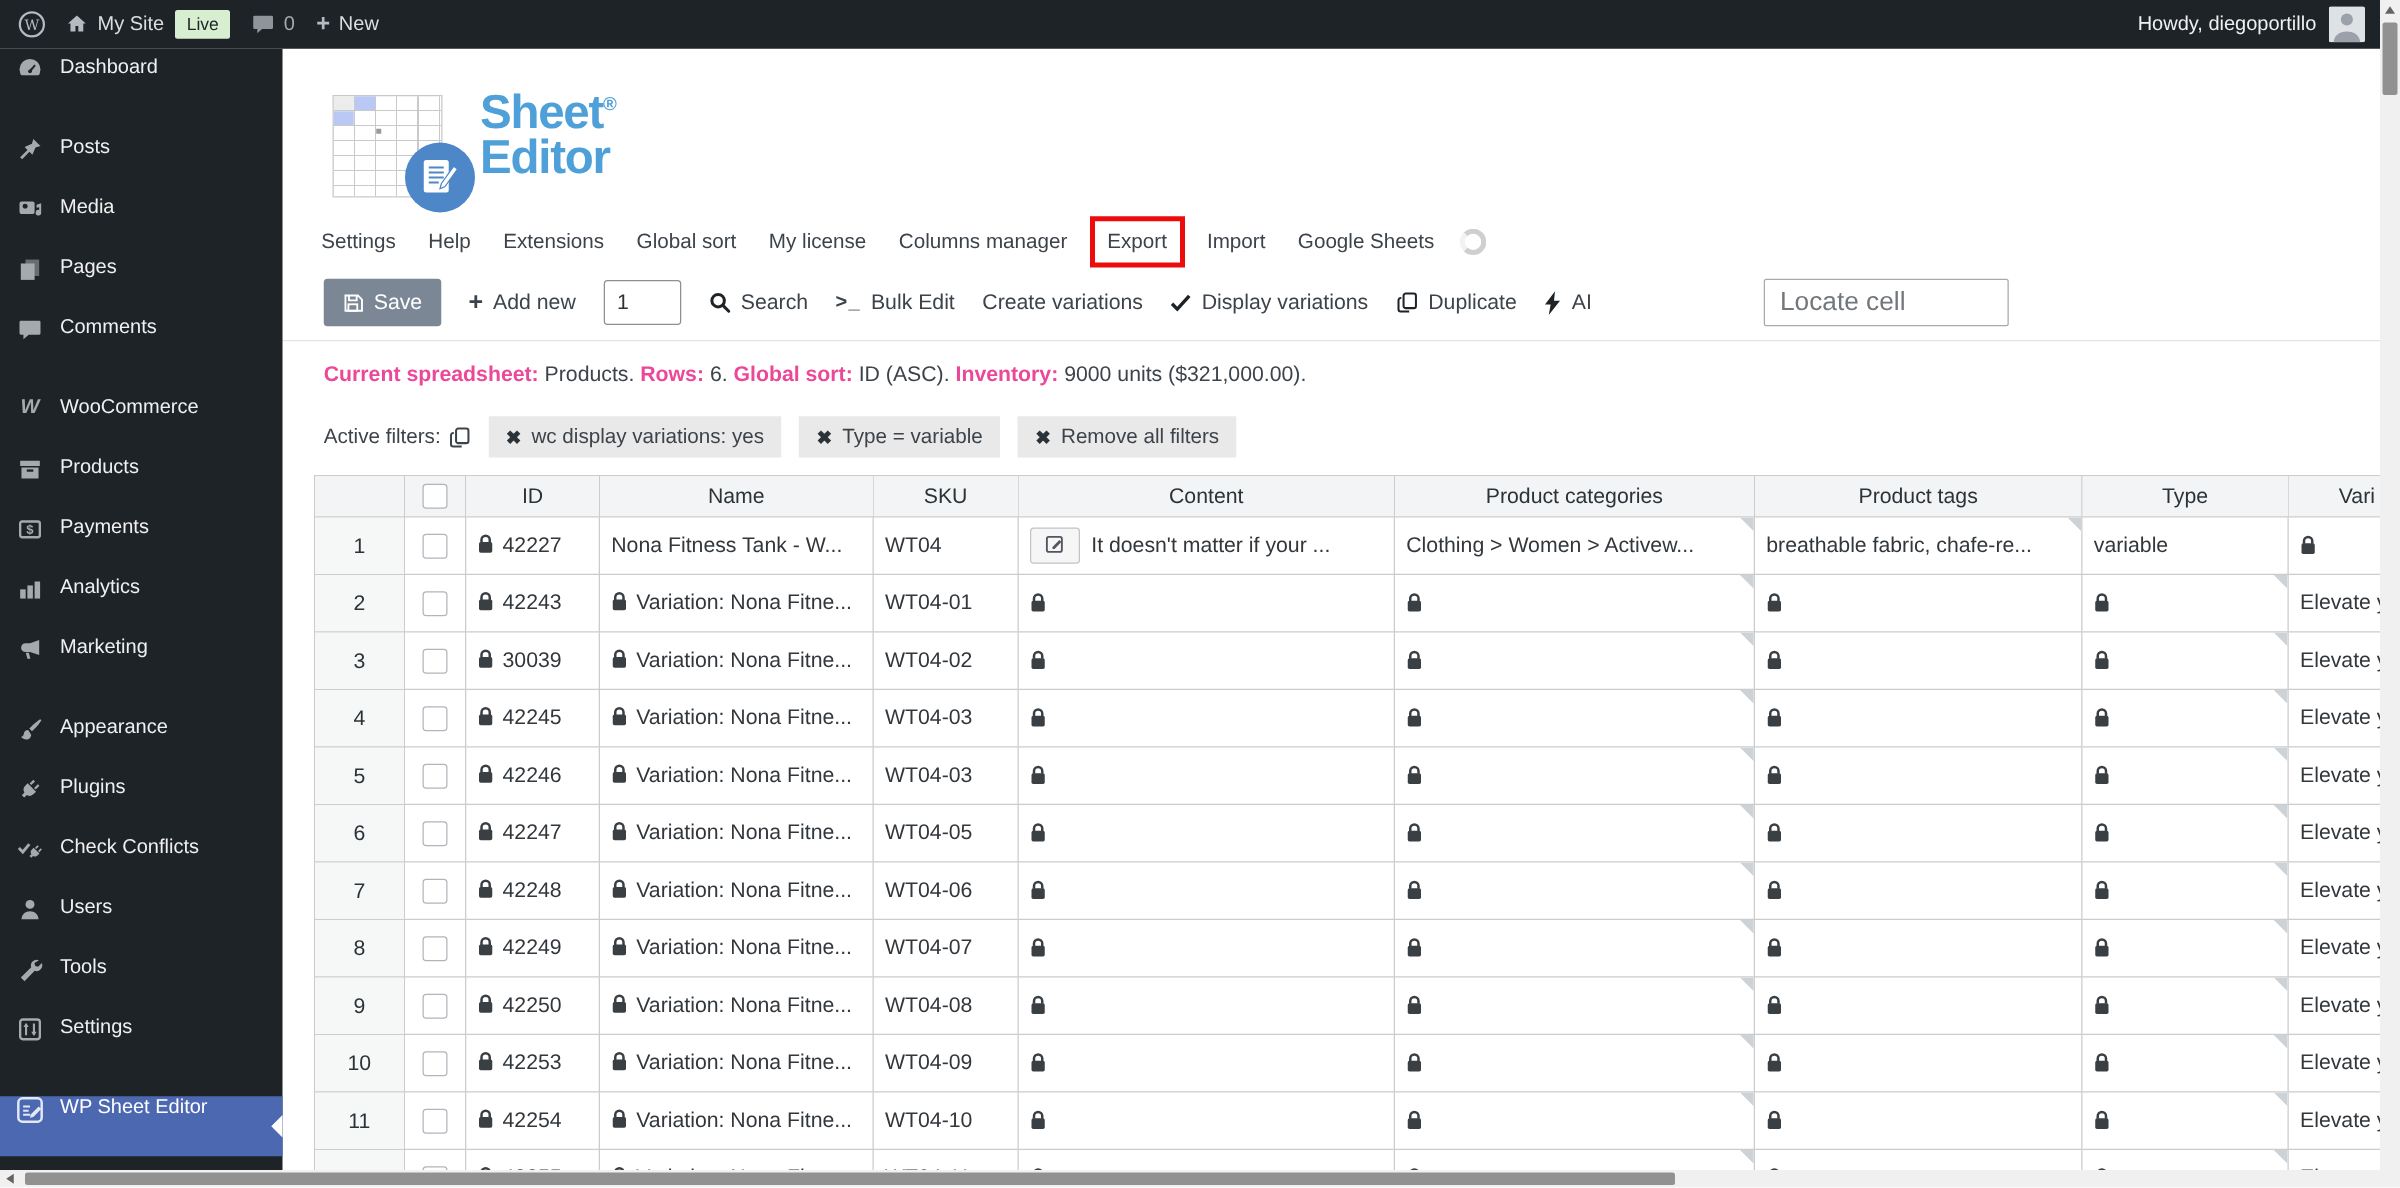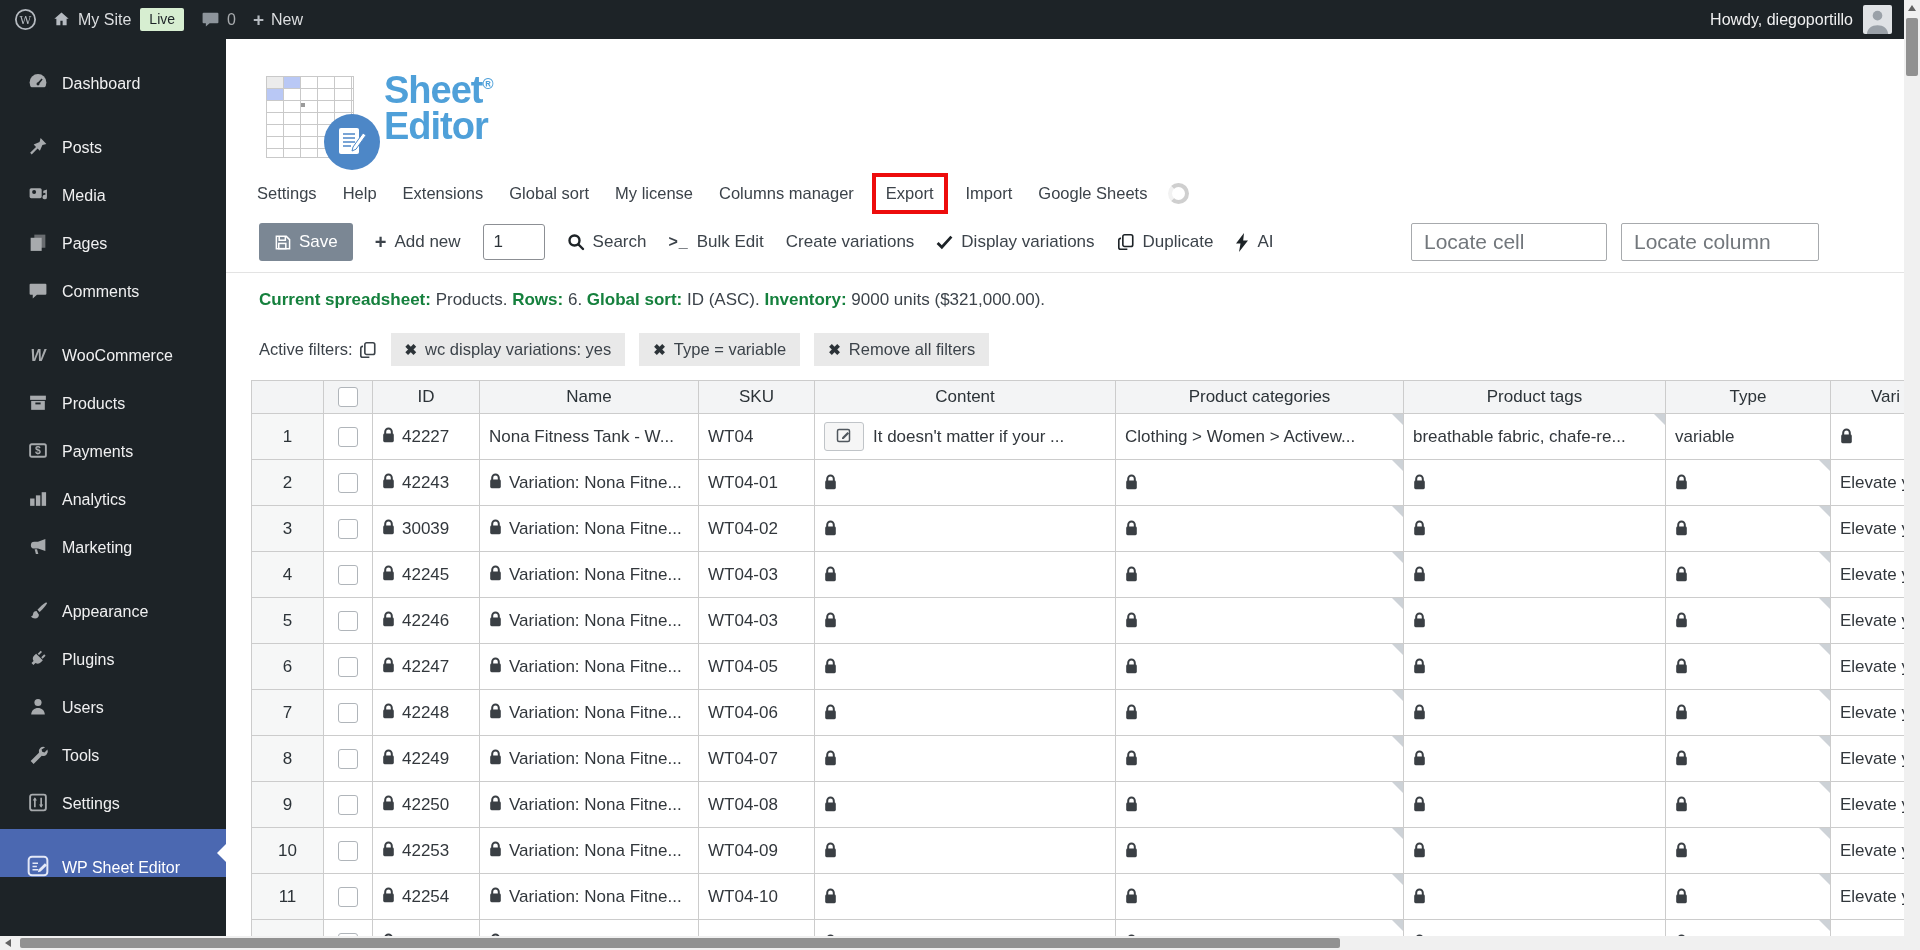--- a/index.html
+++ b/index.html
@@ -19,21 +19,21 @@
   
   .v-scrollbar { position:absolute; right:0; top:0; width:16px; height:950px; background:#f0f0f0; z-index:20; }
   .v-scrollbar .arrow-up { position:absolute; top:5px; left:4px; width:0; height:0; border-left:4px solid transparent; border-right:4px solid transparent; border-bottom:6px solid #636363; }
   .v-thumb { position:absolute; top:18px; left:2px; width:12px; height:58px; background:#919191; border-radius:2px; }
   .h-scrollbar { position:absolute; left:0; top:936px; width:1904px; height:14px; background:#f0f0f0; z-index:20; }
   .h-scrollbar .arrow-left { position:absolute; left:5px; top:3px; width:0; height:0; border-top:4px solid transparent; border-bottom:4px solid transparent; border-right:6px solid #636363; }
   .h-thumb { position:absolute; left:20px; top:2px; width:1320px; height:10px; background:#919191; border-radius:2px; }
 
   
   .sidebar { position:absolute; left:0; top:39px; width:226px; height:897px; background:#1d2327; z-index:5; }
-  .sb-item { position:relative; display:flex; align-items:flex-end; gap:13px; height:48px; padding-left:27px; color:#f0f0f1; font-size:16px; cursor:pointer; }
+  .sb-item { position:relative; display:flex; align-items:flex-start; gap:13px; height:48px; padding-left:13px; color:#f0f0f1; font-size:16px; cursor:pointer; }
   .sb-item.gap { margin-top:16px; }
   .sb-item svg, .sb-item .woo-w { flex:0 0 22px; }
   .sb-item .woo-w { font-weight:800; font-style:italic; font-size:16px; color:#a7aaad; text-align:center; }
   .sb-item.active { background:#4b68b1; color:#fff; }
   .sb-item.active::after { content:''; position:absolute; right:0; top:50%; margin-top:-9px; border:9px solid transparent; border-right-color:#fff; }
 
   
   .content { position:absolute; left:226px; top:39px; width:1678px; height:897px; background:#fff; overflow:hidden; }
 
   
@@ -69,21 +69,21 @@
   .num-input { width:62px; height:36px; border:1px solid #8c8f94; border-radius:3px; font-size:17px; padding-left:10px; color:#2c3338; }
   .bulk-glyph { font-weight:600; letter-spacing:1px; font-size:16px; }
   .locate-input { position:absolute; height:38px; border:1px solid #a7aaad; border-radius:2px; font-size:21px; padding:0 12px; color:#2c3338; }
   .locate-input::placeholder { color:#72777c; }
   #locate-cell { left:1152px; width:196px; top:2px; }
   #locate-col { left:1362px; width:198px; top:2px; }
   .toolbar-sep { position:absolute; left:0; top:233px; width:1678px; border-top:1px solid #e3e3e3; }
 
   
   .status { position:absolute; left:33px; top:251px; font-size:17px; color:#3c434a; }
-  .status b { color:#15803d; }
+  .status b { color:#ec4899; }
 
   
   .filters { position:absolute; left:33px; top:294px; display:flex; align-items:center; gap:14px; font-size:16.5px; color:#3c434a; }
   .filters-label { display:flex; align-items:center; gap:6px; }
   .chip { display:flex; align-items:center; gap:8px; background:#e9e9e9; padding:7px 14px; cursor:pointer; color:#3c434a; }
   .chip .x { font-weight:bold; font-size:15px; color:#2c3338; }
 
   
   .grid-wrap { position:absolute; left:25px; top:341px; width:1653px; height:556px; overflow:hidden; }
   table.grid { border-collapse:collapse; table-layout:fixed; width:1839px; font-size:17px; color:#32373c; }
@@ -227,20 +227,33 @@
           <g transform="rotate(45 10 10)" fill="#a7aaad">
             <path d="M5.5 8h9v2.6a4.2 4.2 0 0 1-3.2 4.1V17.5H8.7v-2.8a4.2 4.2 0 0 1-3.2-4.1z"></path>
             <rect x="6.6" y="3" width="1.8" height="4"></rect>
             <rect x="11.4" y="3" width="1.8" height="4"></rect>
           </g>
         </svg>
       <span>Plugins</span>
     </div>
     <div class="sb-item">
       <svg width="21" height="21" viewBox="0 0 20 20">
+          <path d="M1.5 9l3 3 5-6" fill="none" stroke="#a7aaad" stroke-width="2.2"></path>
+          <g transform="translate(7,5) scale(.7)">
+            <g transform="rotate(45 10 10)" fill="#a7aaad">
+              <path d="M5.5 8h9v2.6a4.2 4.2 0 0 1-3.2 4.1V17.5H8.7v-2.8a4.2 4.2 0 0 1-3.2-4.1z"></path>
+              <rect x="6.6" y="3" width="1.8" height="4"></rect>
+              <rect x="11.4" y="3" width="1.8" height="4"></rect>
+            </g>
+          </g>
+        </svg>
+      <span>Check Conflicts</span>
+    </div>
+    <div class="sb-item">
+      <svg width="21" height="21" viewBox="0 0 20 20">
           <circle cx="10" cy="6.2" r="3.4" fill="#a7aaad"></circle>
           <path d="M3.5 17.5c.3-3.8 3-6 6.5-6s6.2 2.2 6.5 6z" fill="#a7aaad"></path>
         </svg>
       <span>Users</span>
     </div>
     <div class="sb-item">
       <svg width="21" height="21" viewBox="0 0 20 20">
           <path d="M16.8 3a4.4 4.4 0 0 0-5.9 5.4L3 16.2 5.8 19l7.8-7.9a4.4 4.4 0 0 0 5.4-5.9L16.2 8l-2.2-.6L13.4 5.2z" fill="#a7aaad"></path>
         </svg>
       <span>Tools</span>
@@ -343,21 +356,20 @@
           </svg>
         <span>Duplicate</span>
       </span>
       <span class="tb-item">
         <svg width="14" height="19" viewBox="0 0 14 19">
             <path d="M9 0L1 10.5h4.5L4 19l9-11.5H8.2z" fill="#1d2327"></path>
           </svg>
         <span>AI</span>
       </span>
       <input id="locate-cell" class="locate-input" type="text" placeholder="Locate cell" style="">
-      <input id="locate-col" class="locate-input" type="text" placeholder="Locate column" style="">
     </div>
     <div class="toolbar-sep"></div>
 
     <div class="status" id="status-line"><b>Current spreadsheet:</b><span> Products. </span><b>Rows:</b><span> 6. </span><b>Global sort:</b><span> ID (ASC). </span><b>Inventory:</b><span> 9000 units ($321,000.00).</span></div>
 
     <div class="filters">
       <span class="filters-label">
         <span>Active filters:</span>
         <svg width="18" height="18" viewBox="0 0 20 20">
             <rect x="6.5" y="2" width="11" height="13" rx="2" fill="none" stroke="#3c434a" stroke-width="1.8"></rect>

